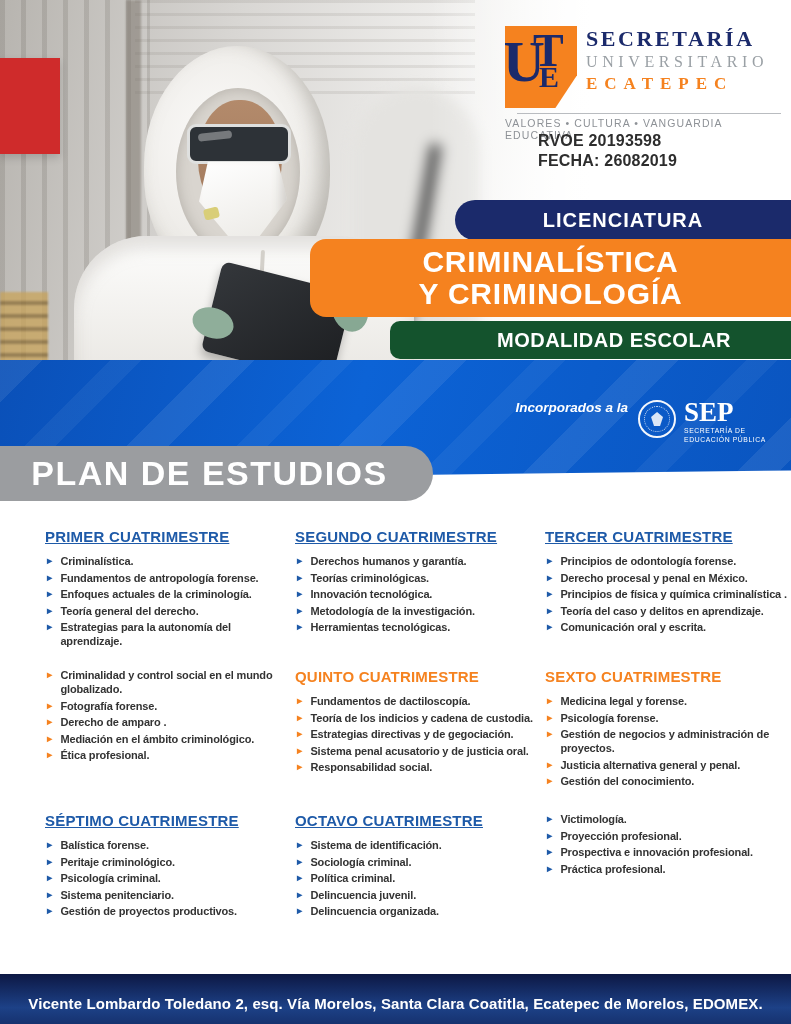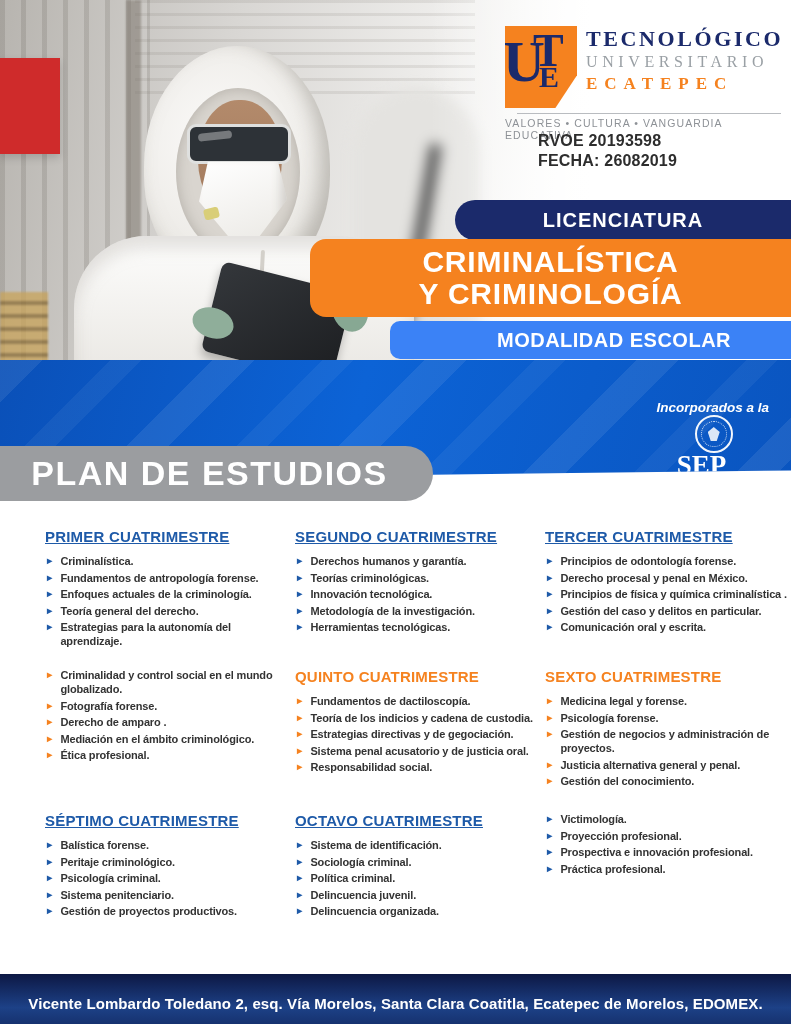--- a/index.html
+++ b/index.html
@@ -67,30 +67,30 @@
 
   .rvoe { position:absolute; left:538px; top:131px; font-size:16px; font-weight:bold; color:#2d2d2d; line-height:20px; letter-spacing:.2px; }
 
   
   .banner { position:absolute; display:flex; align-items:center; justify-content:center; color:#fff; }
   .banner-level { left:455px; top:200px; width:336px; height:40px; background:#1b2a6b;
                   border-radius:20px 0 0 20px; font-size:20px; font-weight:bold; letter-spacing:1px; }
   .banner-program { left:310px; top:239px; width:481px; height:78px; background:#f5821f;
                     border-radius:16px 0 0 16px; flex-direction:column; font-size:30px; font-weight:bold;
                     letter-spacing:.8px; line-height:32px; }
-  .banner-modality { left:390px; top:321px; width:401px; height:38px; background:#3b82f6;
+  .banner-modality { left:390px; top:321px; width:401px; height:38px; background:#14532d;
                      border-radius:10px 0 0 10px; font-size:20px; font-weight:bold; letter-spacing:.5px;padding-left:47px; }
 
   
   .blue-band { position:absolute; left:0; top:360px; width:791px; height:120px;
                background:
                  repeating-linear-gradient(135deg, rgba(255,255,255,.08) 0 30px, rgba(255,255,255,0) 30px 78px, rgba(255,255,255,.05) 78px 100px, rgba(255,255,255,0) 100px 150px),
                  linear-gradient(105deg,#0a50b8 0%,#0c63d6 45%,#0a55c0 100%);
                clip-path:polygon(0 0,100% 0,100% 92%,0 100%); }
-  .sep { position:absolute; right:12px; top:40px; display:flex; align-items:center; color:#fff;flex-direction:column; }
+  .sep { position:absolute; right:25px; top:40px; display:flex; align-items:flex-start; color:#fff; }
   .sep-prefix { font-style:italic; font-weight:bold; font-size:13.5px; margin-right:10px; }
   .sep-seal { position:relative; width:38px; height:38px; border:2px solid rgba(255,255,255,.95); border-radius:50%; margin-right:8px; flex:0 0 auto; }
   .sep-seal::before { content:""; position:absolute; left:4px; top:4px; right:4px; bottom:4px; border:1px dotted rgba(255,255,255,.8); border-radius:50%; }
   .sep-seal::after { content:""; position:absolute; left:11px; top:10px; width:12px; height:14px; background:rgba(255,255,255,.85);
                      clip-path:polygon(50% 0,100% 35%,75% 100%,25% 100%,0 35%); }
   .sep-acronym { font-family:"Liberation Serif", serif; font-weight:bold; font-size:27px; line-height:25px; }
   .sep-name { font-size:6.8px; letter-spacing:.6px; line-height:8.5px; margin-top:2px; }
 
   
   .plan-banner { position:absolute; left:0; top:446px; width:433px; height:55px; background:#9b9da0;
@@ -147,21 +147,21 @@
   </div>
 
   <div class="logo">
     <div class="logo-row">
       <div class="monogram">
         <span class="mono-u">U</span>
         <span class="mono-t">T</span>
         <span class="mono-e">E</span>
       </div>
       <div class="logo-text">
-        <div class="logo-l1">TECNOLÓGICO</div>
+        <div class="logo-l1">SECRETARÍA</div>
         <div class="logo-l2">UNIVERSITARIO</div>
         <div class="logo-l3">ECATEPEC</div>
       </div>
     </div>
     <div class="logo-rule"></div>
     <div class="logo-tagline">VALORES • CULTURA • VANGUARDIA EDUCATIVA</div>
   </div>
 
   <div class="rvoe">
     <div>RVOE 20193598</div>
@@ -261,21 +261,21 @@
         <li class="course">
             <span class="blt">►</span>
             <span class="ctext">Derecho procesal y penal en México.</span>
           </li>
         <li class="course">
             <span class="blt">►</span>
             <span class="ctext">Principios de física y química criminalística .</span>
           </li>
         <li class="course">
             <span class="blt">►</span>
-            <span class="ctext">Gestión del caso y delitos en particular.</span>
+            <span class="ctext">Teoría del caso y delitos en aprendizaje.</span>
           </li>
         <li class="course">
             <span class="blt">►</span>
             <span class="ctext">Comunicación oral y escrita.</span>
           </li>
       </ul>
     </div>
 
     <div class="sem orange">
       <ul>

